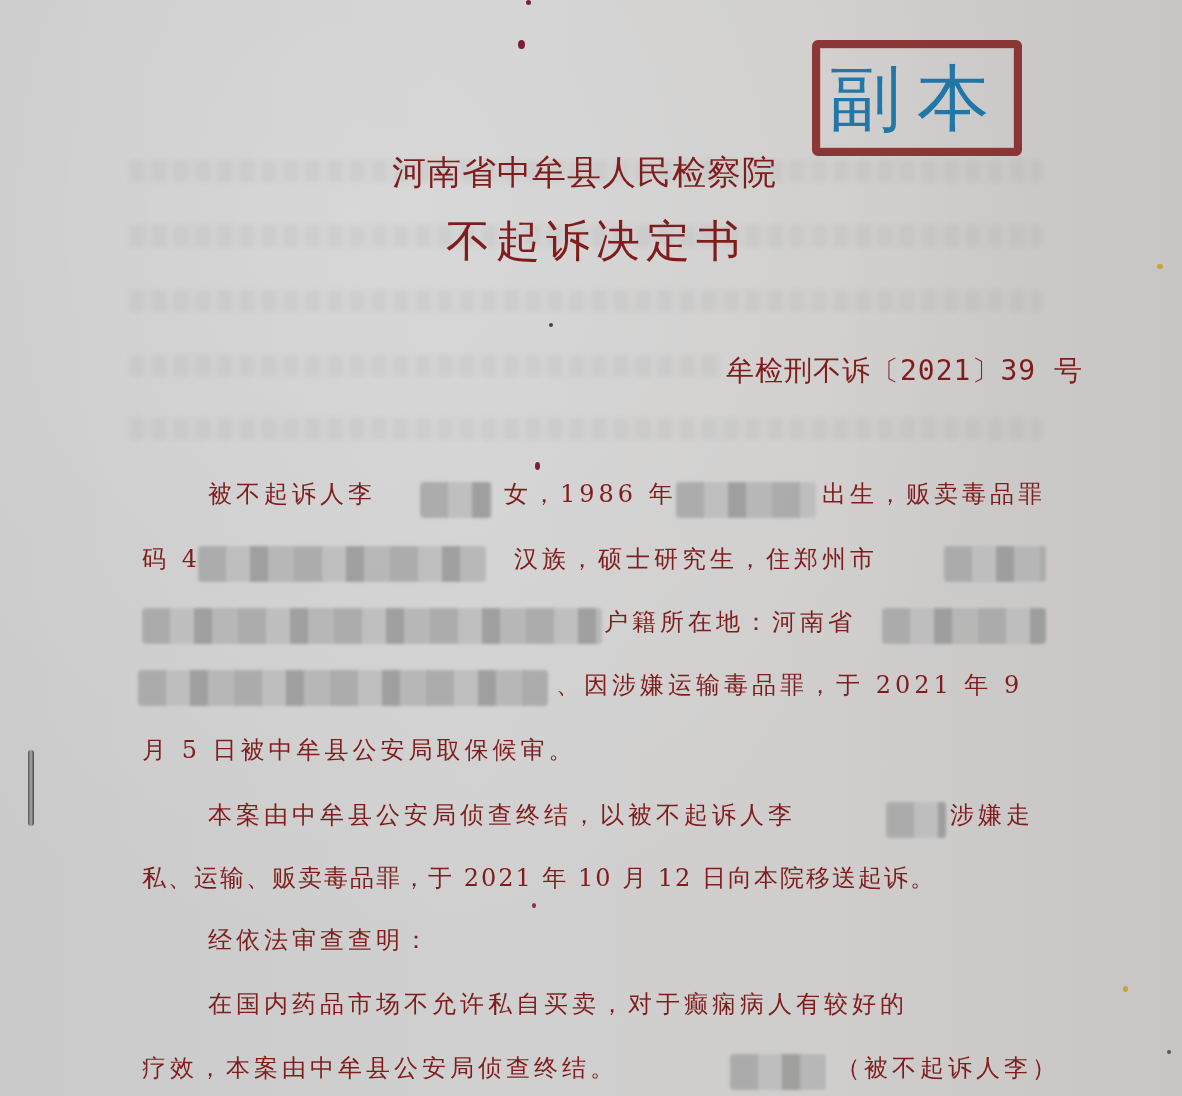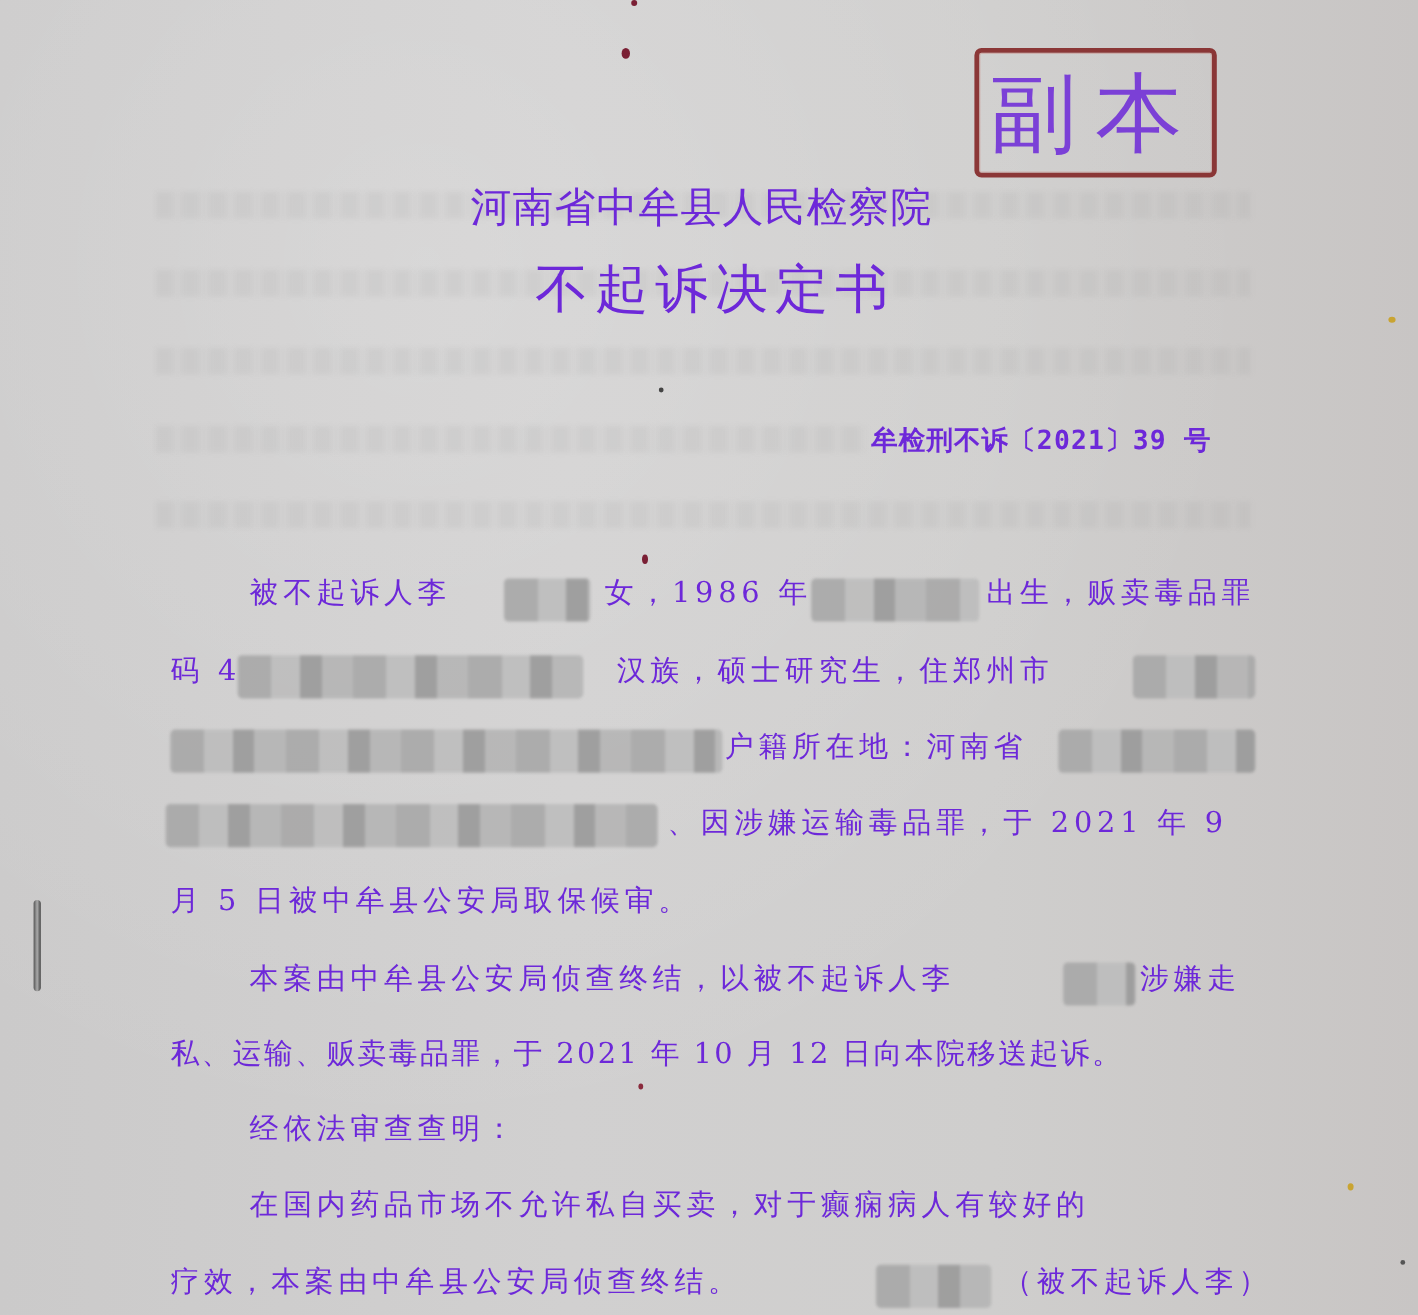--- a/index.html
+++ b/index.html
@@ -17,34 +17,34 @@
         radial-gradient(ellipse at 30% 20%, rgba(255,255,255,0.18), rgba(255,255,255,0) 60%),
         linear-gradient(90deg, #cbcaca 0%, #d1d0d0 40%, #cfcecd 70%, #c8c5c4 100%);
     }
     .bleed {
       position: absolute; left: 130px; right: 140px; height: 22px;
       background: repeating-linear-gradient(90deg, rgba(150,150,150,0.12) 0 14px, rgba(150,150,150,0.04) 14px 22px);
       filter: blur(2px);
     }
     .stamp {
       position: absolute; left: 812px; top: 40px; width: 194px; height: 100px;
-      border: 4px solid #7f1d1d; border-radius: 6px;
+      border: 8px solid #7f1d1d; border-radius: 6px;
       box-shadow: inset 0 0 0 1px rgba(192,84,74,0.3);
-      color: #6d28d9; opacity: 0.85;
+      color: #0369a1; opacity: 0.85;
       display: flex; align-items: center; justify-content: center;
       font-family: "DejaVu Sans", sans-serif; font-size: 72px; letter-spacing: 16px;
       line-height: 1;
     }
     .t {
-      position: absolute; color: #6d28d9; white-space: nowrap;
+      position: absolute; color: #7f1d1d; white-space: nowrap;
       font-family: "DejaVu Sans", sans-serif;
     }
     .title1 { left: 392px; top: 150px; font-size: 34px; letter-spacing: 1px; }
     .title2 { left: 446px; top: 212px; font-size: 44px; font-weight: normal; letter-spacing: 6px; }
-    .docno { left: 726px; top: 352px; font-size: 22px; letter-spacing: 1px; font-family: "DejaVu Sans Mono", monospace; font-weight: bold; }
+    .docno { left: 726px; top: 352px; font-size: 28px; letter-spacing: 1px; font-family: "DejaVu Sans Mono", monospace; }
     .line { font-size: 24px; letter-spacing: 4px; font-family: "DejaVu Serif", serif; }
     .redact {
       position: absolute; height: 36px; border-radius: 4px;
       background: repeating-linear-gradient(90deg, #a8a8a8 0 28px, #bdbdbd 28px 52px, #9a9a9a 52px 70px, #b5b5b5 70px 96px);
       filter: blur(1.5px); opacity: 0.9;
     }
     .dot { position: absolute; border-radius: 50%; }
     .staple {
       position: absolute; left: 28px; top: 750px; width: 6px; height: 76px;
       background: linear-gradient(90deg, #555 0%, #aaa 50%, #444 100%); border-radius: 3px;

